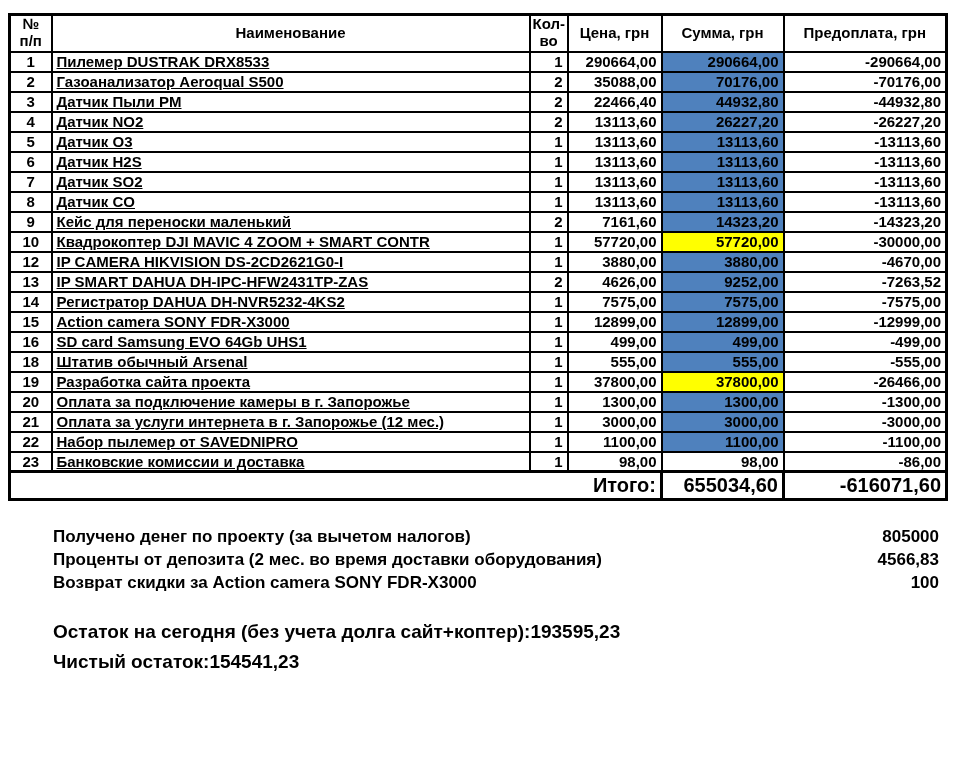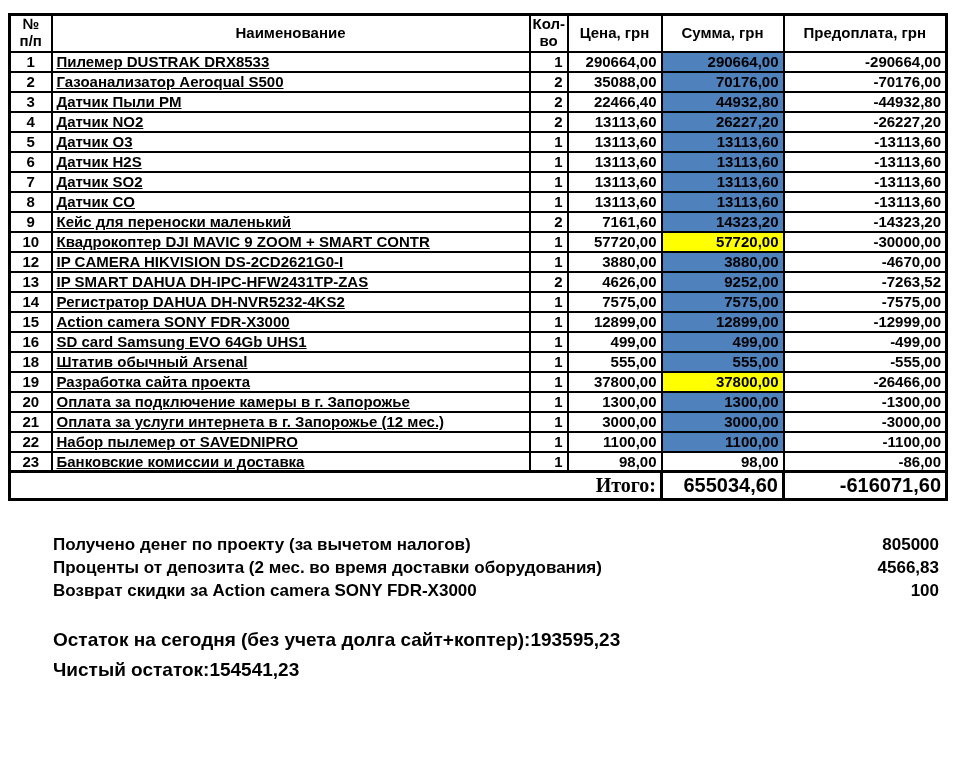--- a/index.html
+++ b/index.html
@@ -30,24 +30,24 @@
   .c-num{text-align:center;}
   .c-name{text-align:left;text-decoration:underline;}
   .c-qty,.c-price,.c-sum,.c-prepay{text-align:right;}
   .hl-blue{background:var(--hl-blue);}
   .hl-yellow{background:var(--hl-yellow);}
   .hl-none{background:var(--bg);}
   .invoice tfoot td{
     border:3px solid var(--border);
     height:28px;font-size:20px;
   }
-  .total-label{text-align:right;border-left:3px solid var(--border);font-family:Liberation Serif, serif;}
+  .total-label{text-align:right;border-left:3px solid var(--border);}
   .total-sum,.total-prepay{text-align:right;}
   .summary{
-    margin:32px 0 0 53px;width:886px;
+    margin:24px 0 0 53px;width:886px;
   }
   .summary-line{
     display:flex;justify-content:space-between;
     font-size:17px;line-height:23px;
   }
   .summary-totals{margin-top:23px;}
   .summary-total-line{
     display:flex;justify-content:flex-start;
     font-size:19px;line-height:30px;
   }
@@ -148,21 +148,21 @@
       <tr>
     <td class="c-num">9</td>
     <td class="c-name">Кейс для переноски маленький</td>
     <td class="c-qty">2</td>
     <td class="c-price">7161,60</td>
     <td class="c-sum hl-blue">14323,20</td>
     <td class="c-prepay">-14323,20</td>
   </tr>
       <tr>
     <td class="c-num">10</td>
-    <td class="c-name">Квадрокоптер DJI MAVIC 9 ZOOM + SMART CONTR</td>
+    <td class="c-name">Квадрокоптер DJI MAVIC 4 ZOOM + SMART CONTR</td>
     <td class="c-qty">1</td>
     <td class="c-price">57720,00</td>
     <td class="c-sum hl-yellow">57720,00</td>
     <td class="c-prepay">-30000,00</td>
   </tr>
       <tr>
     <td class="c-num">12</td>
     <td class="c-name">IP CAMERA HIKVISION DS-2CD2621G0-I</td>
     <td class="c-qty">1</td>
     <td class="c-price">3880,00</td>

